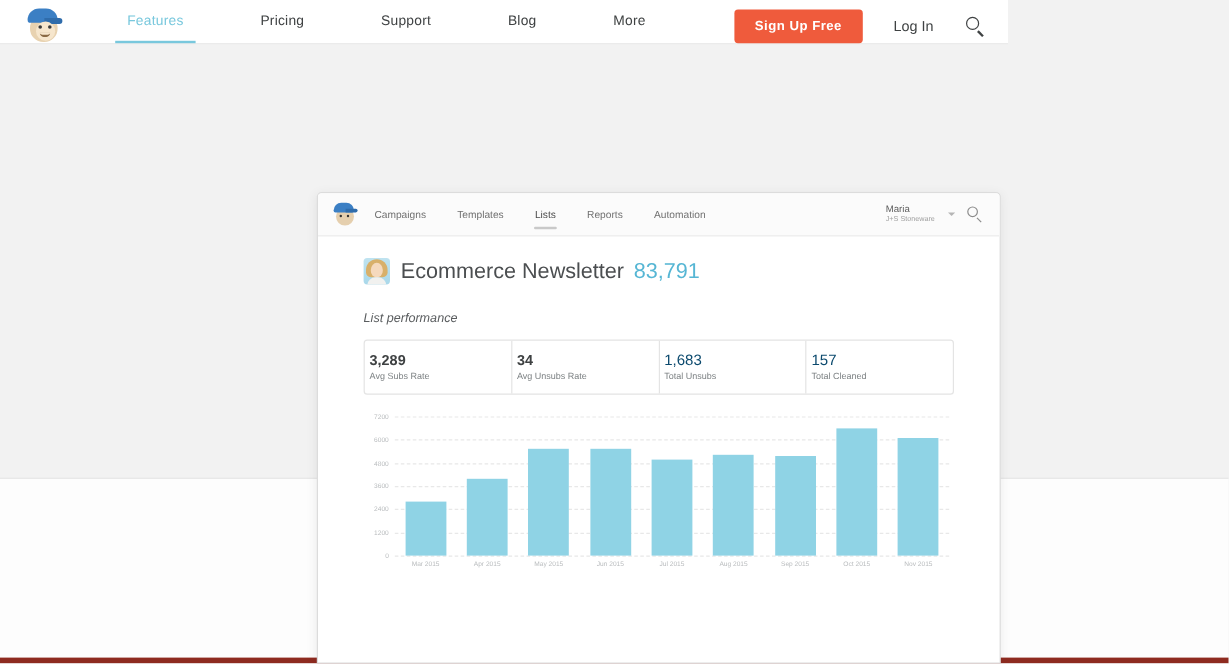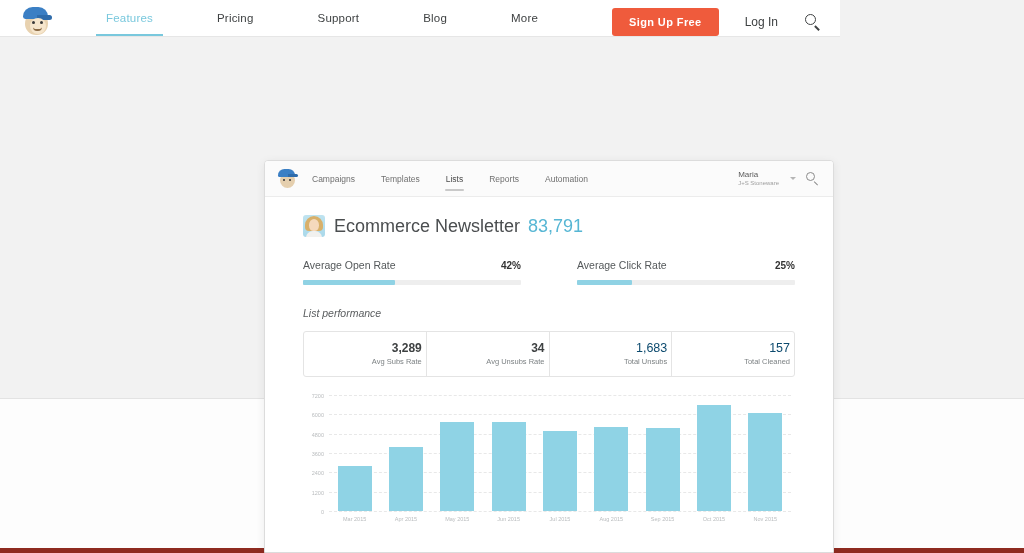--- a/index.html
+++ b/index.html
@@ -140,21 +140,21 @@
   .rate:last-child { padding-right: 0; padding-left: 28px; }
   .rate-head { display: flex; justify-content: space-between; align-items: baseline; margin-bottom: 9px; }
   .rate-label { font-size: 10.5px; color: #54585a; }
   .rate-value { font-size: 10px; color: #333; font-weight: bold; }
   .rate-track { height: 5px; background: #eeeeee; border-radius: 1px; position: relative; }
   .rate-fill { position: absolute; left: 0; top: 0; height: 5px; background: #8fd2e4; border-radius: 1px; }
 
   .section-title { font-size: 10.5px; color: #5a5d5f; font-style: italic; margin-bottom: 12px; }
 
   .statbox { display: flex; border: 1px solid #e4e4e4; border-radius: 3px; margin-bottom: 18px; }
-  .stat { flex: 1; text-align: right; padding: 9px 4px 10px; border-right: 1px solid #e4e4e4; }
+  .stat { flex: 1; text-align: left; padding: 9px 4px 10px; border-right: 1px solid #e4e4e4; }
   .stat:last-child { border-right: none; }
   .stat-value { font-size: 12px; font-weight: bold; color: #3e4142; margin-bottom: 2px; }
   .stat-value.accent { color: #0c4a6e; font-weight: normal; font-size: 12.5px; }
   .stat-label { font-size: 7.5px; color: #7d8284; }
 
   .chart { position: relative; height: 134px; margin: 6px 0 0 0; }
   .chart-grid { position: absolute; left: 26px; right: 4px; top: 0; bottom: 18px; }
   .gridline {
     position: absolute; left: 0; right: 0; height: 0;
     border-top: 1px dashed #e8e8e8;
@@ -270,40 +270,20 @@
       <div class="list-title-row">
         <div class="avatar">
           <div class="hair"></div>
             <div class="face"></div>
             <div class="body"></div>
         </div>
         <div class="list-title">Ecommerce Newsletter</div>
         <div class="list-count">83,791</div>
       </div>
 
-      <div class="rates">
-        <div class="rate">
-          <div class="rate-head">
-            <span class="rate-label">Average Open Rate</span>
-            <span class="rate-value">42%</span>
-          </div>
-          <div class="rate-track">
-            <div class="rate-fill" id="fill0" style="width: 42%;"></div>
-          </div>
-        </div>
-        <div class="rate">
-          <div class="rate-head">
-            <span class="rate-label">Average Click Rate</span>
-            <span class="rate-value">25%</span>
-          </div>
-          <div class="rate-track">
-            <div class="rate-fill" id="fill1" style="width: 25%;"></div>
-          </div>
-        </div>
-      </div>
 
       <div class="section-title">List performance</div>
 
       <div class="statbox">
         <div class="stat">
           <div class="stat-value">3,289</div>
           <div class="stat-label">Avg Subs Rate</div>
         </div>
         <div class="stat">
           <div class="stat-value">34</div>

